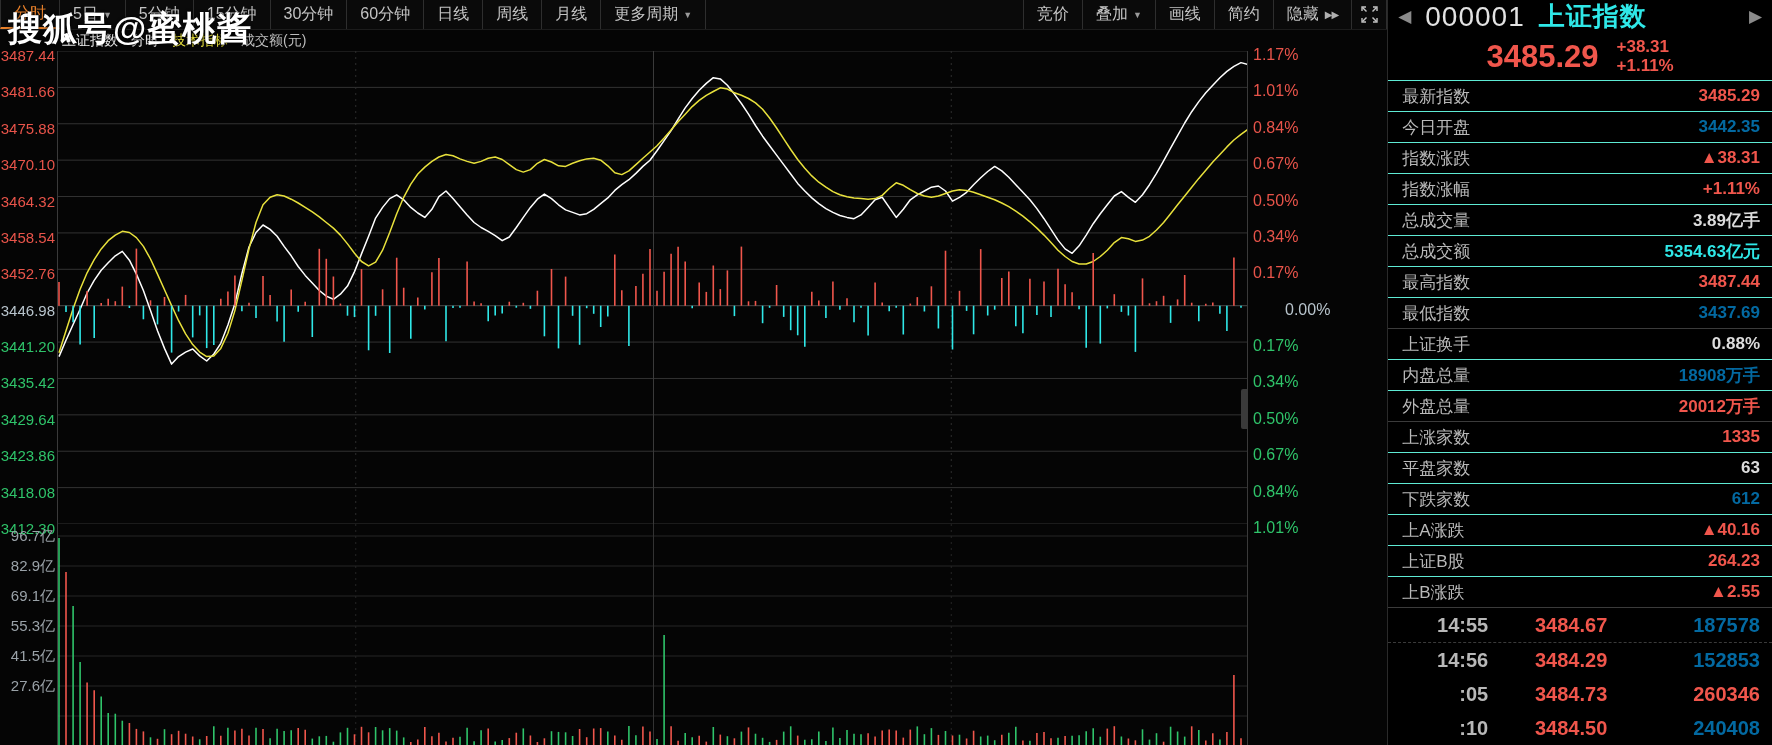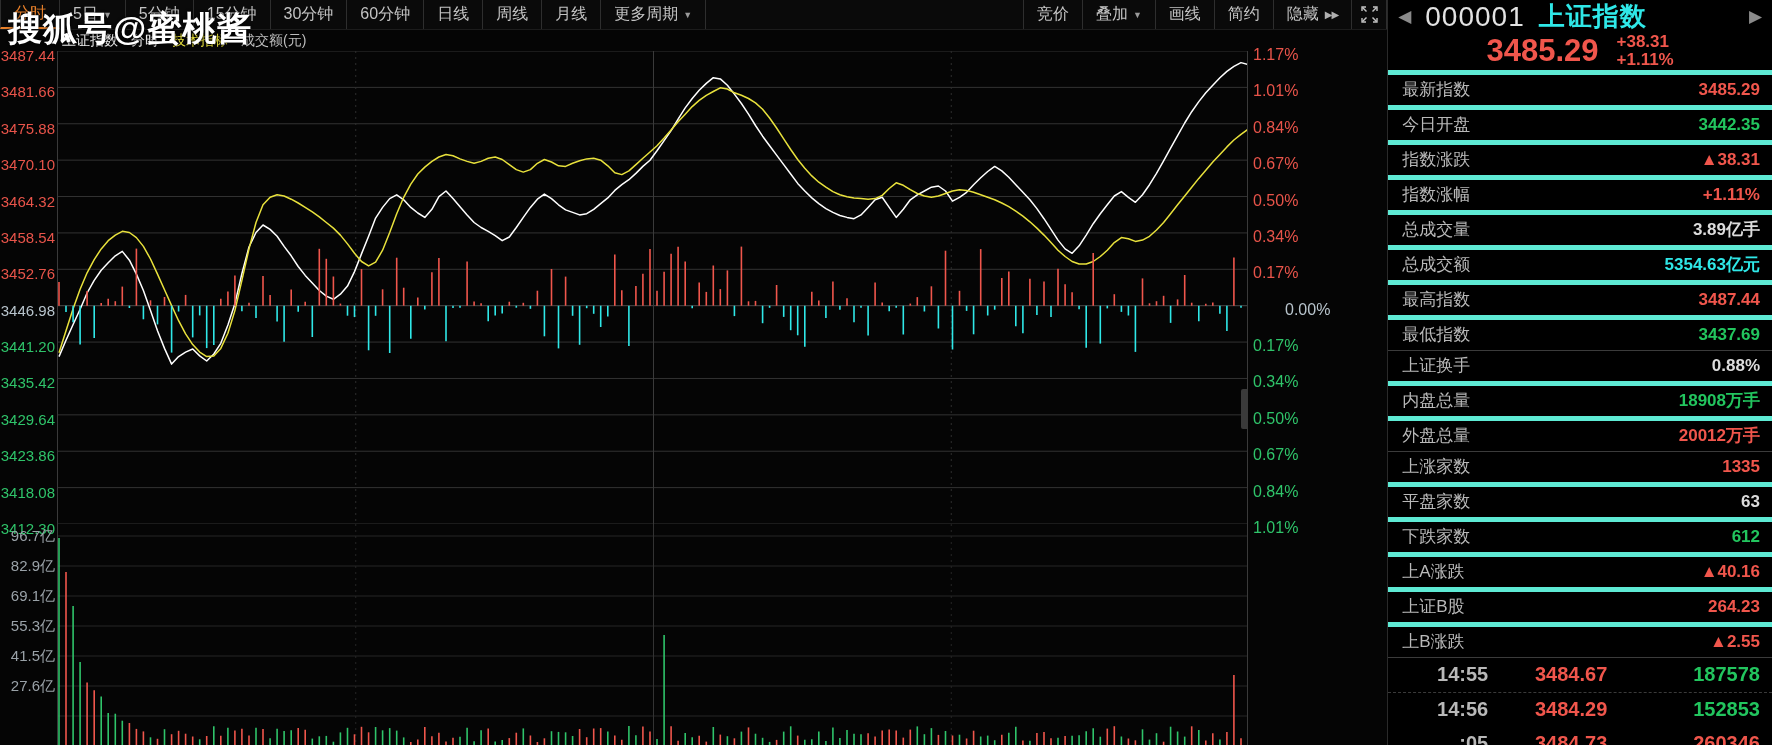--- a/index.html
+++ b/index.html
@@ -73,25 +73,25 @@
   .navarrow{color:#8a8a8a;font-size:17px;cursor:default;}
   .code{font-size:28px;color:#e2e2e2;letter-spacing:1px;}
   .name{font-size:26px;color:#2fe8e8;font-weight:bold;letter-spacing:1px;}
   .rp-price{height:52px;display:flex;align-items:center;justify-content:center;gap:18px;}
   .bigprice{font-size:31px;color:#f0564c;font-weight:bold;}
   .chgbox{display:flex;flex-direction:column;line-height:1.08;}
   .chg{font-size:17px;color:#f0564c;font-weight:bold;}
 
   .rows{display:flex;flex-direction:column;}
   .row{height:30px;display:flex;align-items:center;justify-content:space-between;
-       padding:0 12px 0 14px;border-top:5px solid #5eead4;}
+       padding:0 12px 0 14px;border-top:1px solid #5eead4;}
   .row.grp{border-top:1px solid #3b3b3b;}
   .rlabel{font-size:17px;color:#b9b9b9;}
   .rval{font-size:17px;font-weight:bold;}
-  .v-red{color:#f0564c;} .v-grn{color:#22c55e;} .v-cy{color:#2fe8e8;}
+  .v-red{color:#f0564c;} .v-grn{color:#0369a1;} .v-cy{color:#2fe8e8;}
   .v-wh{color:#dcdcdc;}
 
   .ticks{display:flex;flex-direction:column;}
   .tick{height:34px;display:flex;align-items:center;padding:0 12px 0 14px;
         font-size:20px;font-weight:bold;}
   .tick.sep{border-top:1px dashed #3a3a3a;}
   .tick.top{border-top:1px solid #3b3b3b;}
   .tk-time{width:86px;color:#b8b8b8;text-align:right;padding-right:12px;}
   .tk-price{flex:1;text-align:center;}
   .tk-vol{width:118px;text-align:right;}

